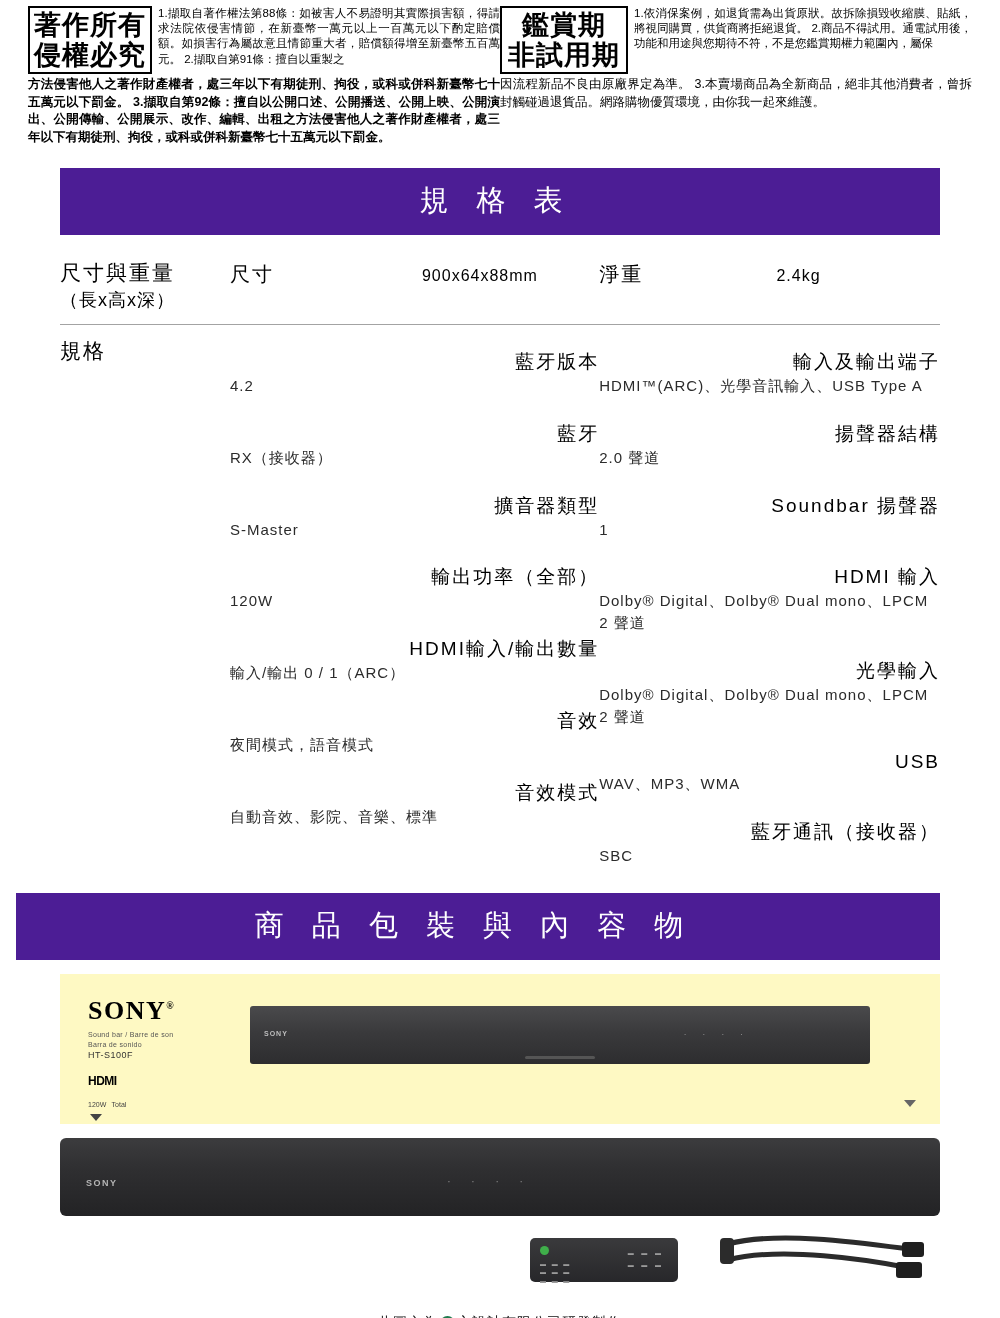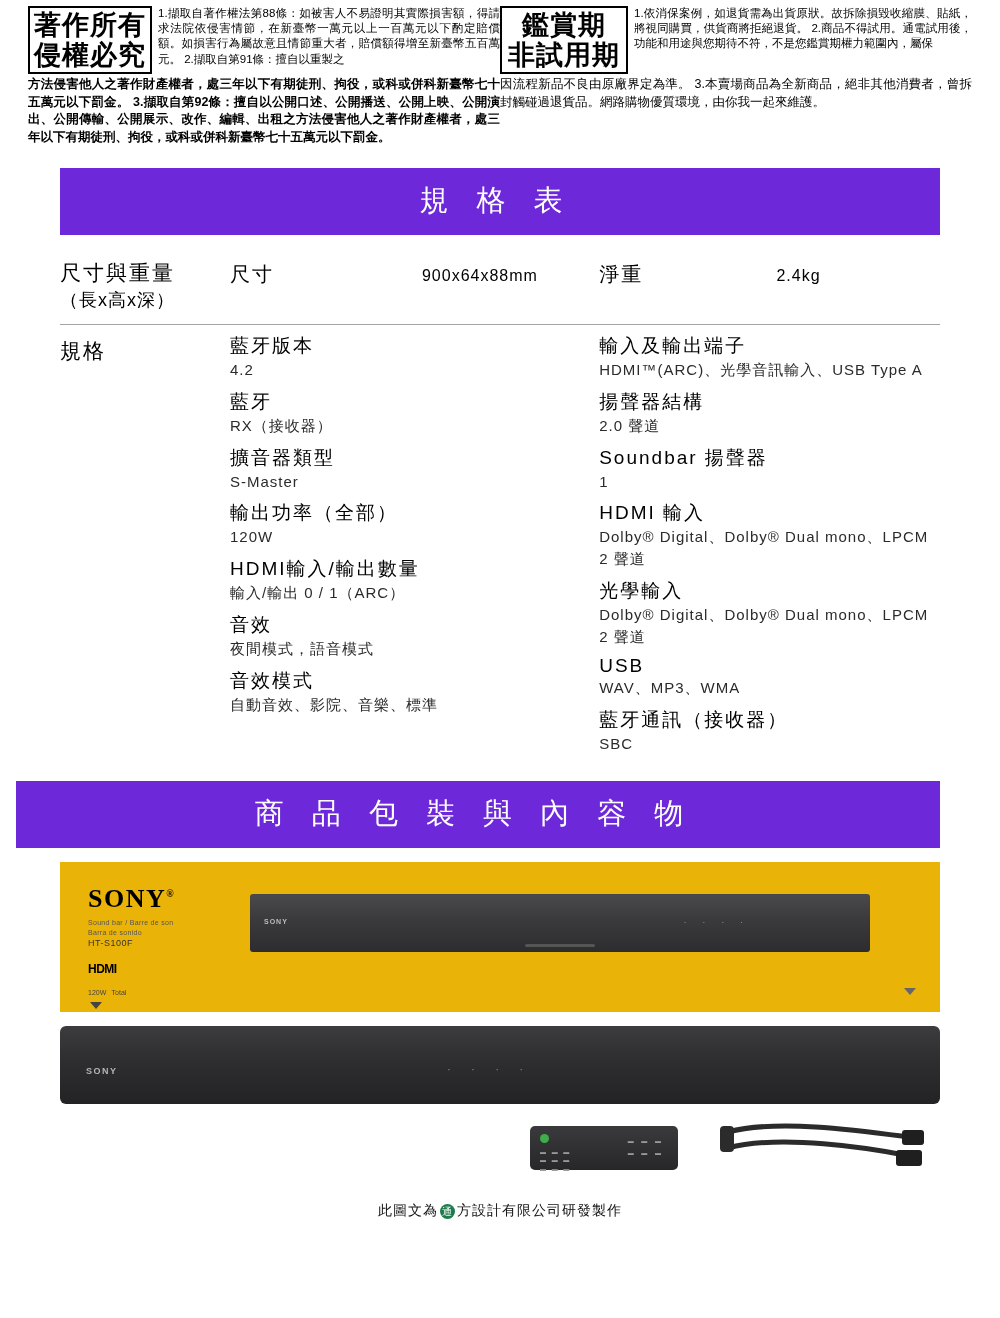--- a/index.html
+++ b/index.html
@@ -58,21 +58,21 @@
     font-size: 12.5px;
     line-height: 1.4;
     margin-top: 2px;
     text-align: justify;
     letter-spacing: 0px;
   }
   .b { font-weight: bold; }
 
   
   .bar {
-    background: #6d28d9;
+    background: #4c1d95;
     color: #ffffff;
     text-align: center;
     font-size: 29px;
     letter-spacing: 10px;
     font-weight: normal;
     padding: 13px 8px 14px 0;
     margin: 0 60px;
   }
   #spec-bar { margin-top: 22px; }
   #pack-bar { margin-top: 26px; margin-left: 16px; }
@@ -89,38 +89,39 @@
     line-height: 1.35;
   }
   .spec-label small { font-size: 18px; letter-spacing: 1px; display: block; }
   .spec-cols { flex: 1; display: flex; }
   .spec-c1 { flex: 0 0 52%; }
   .spec-c2 { flex: 1; }
 
   .kv-title {
     font-size: 19px;
     letter-spacing: 2px;
-    margin-top: 8px;
+    margin-top: 24px;
+    text-align: right;
   }
   .kv-val {
     font-size: 15px;
     letter-spacing: 1px;
     color: #2b2b2b;
     line-height: 1.45;
   }
   .dims-row { border-bottom: 1px solid #a3a3a3; padding-bottom: 12px; }
   .dims-title { font-size: 20px; letter-spacing: 2px; }
   .dims-val { font-size: 16px; letter-spacing: 1px; }
   .dims-line { display: flex; align-items: baseline; padding-top: 14px; }
   .dims-line .k { flex: 0 0 52%; }
 
   
   .photo-area { margin: 14px 60px 0 60px; }
   .photo-box {
-    background: #eab308;
+    background: #fef9c3;
     height: 150px;
     position: relative;
     overflow: hidden;
   }
   .sony-logo {
     position: absolute;
     left: 28px;
     top: 22px;
     font-size: 26px;
     font-weight: bold;

